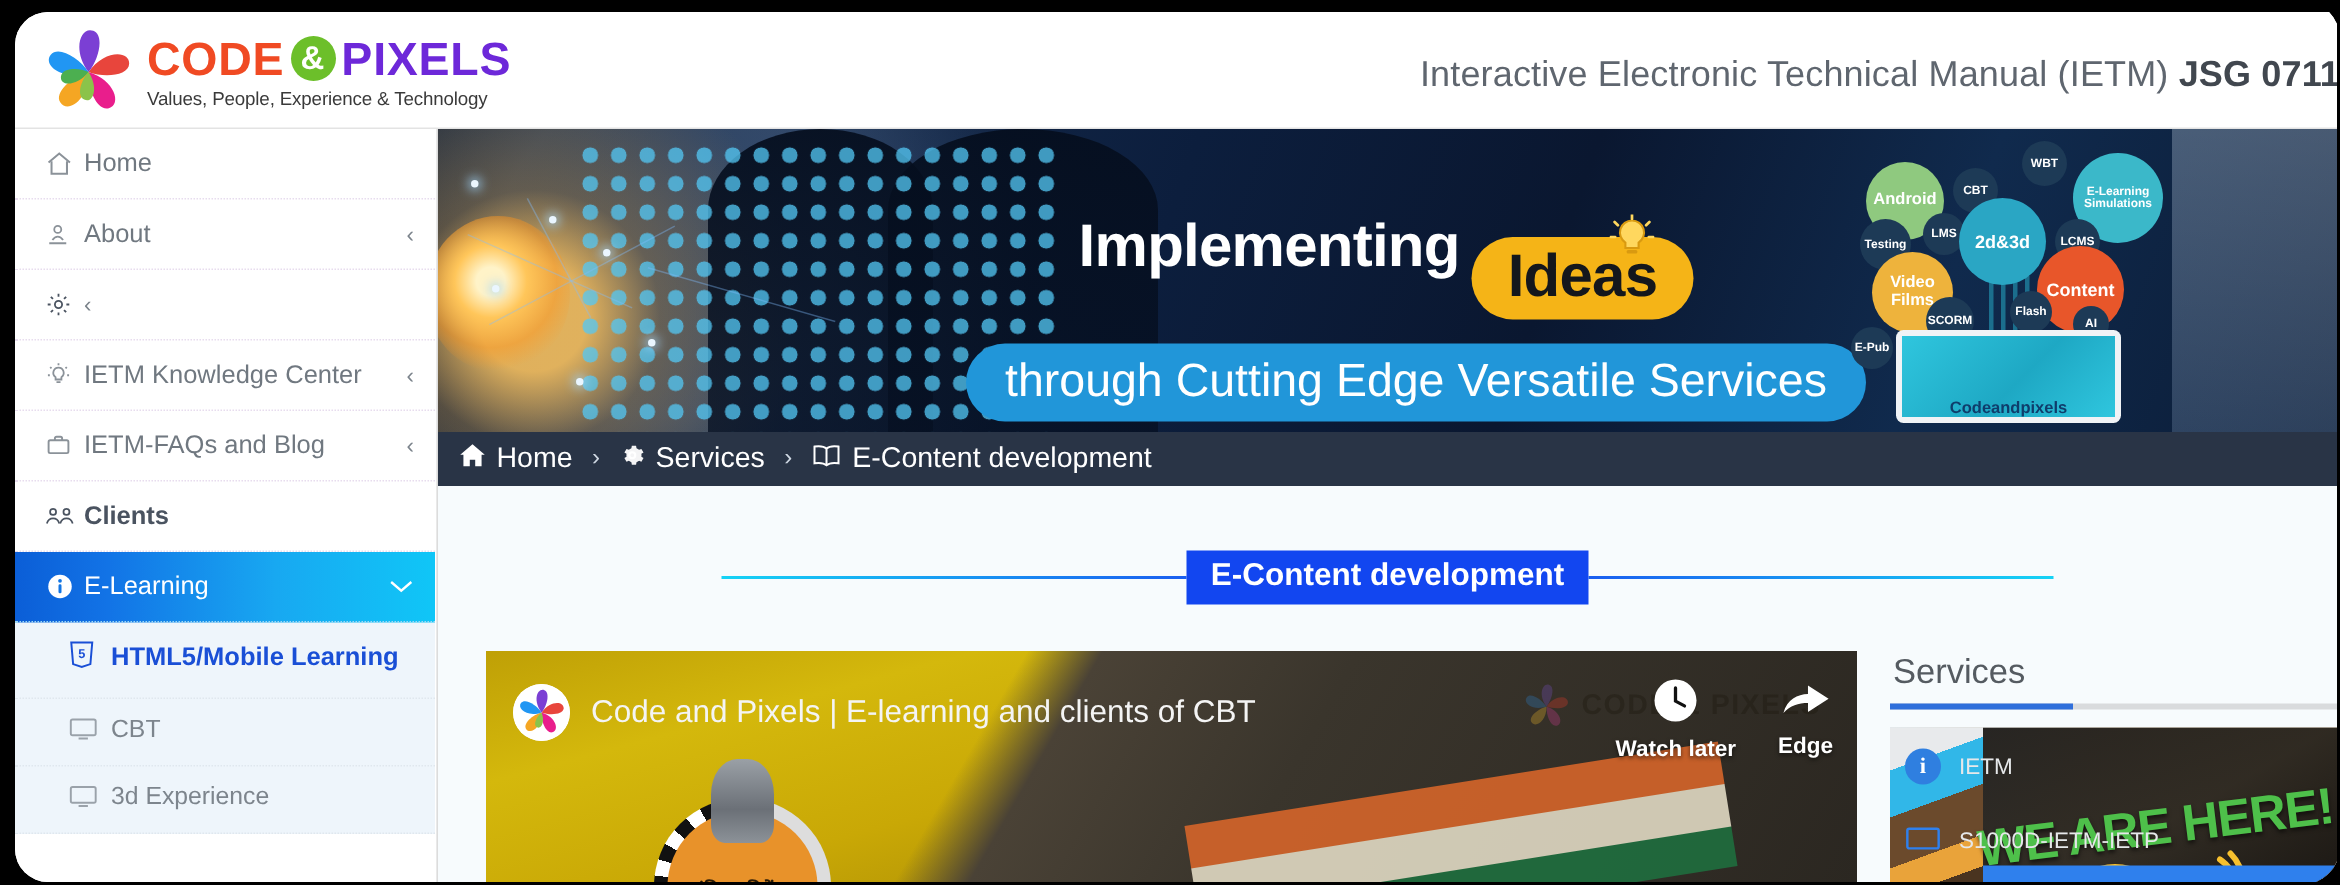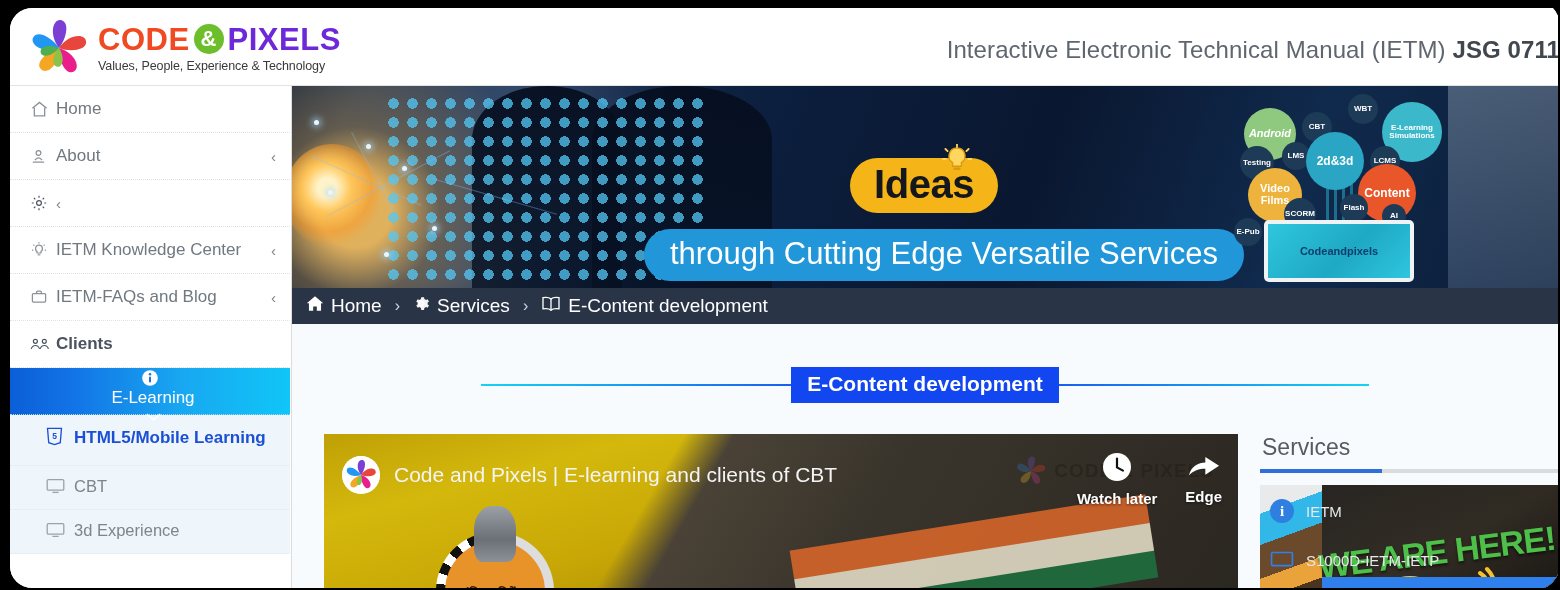--- a/index.html
+++ b/index.html
@@ -84,21 +84,21 @@
     width: 26px; flex: none; display: flex; align-items: center;
     color: #8b9299;
   }
   .nav-item .lbl { flex: 1; white-space: nowrap; }
   .nav-item .chev { color: #7b838b; font-size: 15px; flex: none; }
   .nav-item.bold .lbl { font-weight: bold; color: #4a5360; }
   .nav-item.bold .ico { color: #4a5360; }
 
   .nav-item.active {
     background: linear-gradient(90deg,#0b5ed7 0%, #1273e6 22%, #18a8f1 62%, #10c6f7 100%);
-    color: #ffffff; border-bottom: 1px dotted #9fd9f5; flex-direction: column;
+    color: #ffffff; border-bottom: 1px dotted #9fd9f5;
   }
   .nav-item.active .ico, .nav-item.active .chev { color: #fff; }
 
   .sub-group { background: #eef5fb; }
   .sub-item {
     display: flex; align-items: flex-start;
     padding: 11px 14px 11px 36px;
     border-bottom: 1px dotted #dfe7ee;
     color: #7d858d; font-size: 16.5px;
     cursor: pointer;
@@ -198,21 +198,21 @@
     display: flex; align-items: center; justify-content: center; text-align: center;
     color: #fff; font-weight: bold; line-height: 1.05;
   }
   .laptop-base {
     position: absolute; left: 24px; top: 126px; width: 150px; height: 62px;
     background: #f0f3f6; border-radius: 5px; padding: 4px;
   }
   .laptop-screen {
     width: 100%; height: 100%;
     background: linear-gradient(135deg,#2fc6de 0%, #1ea8c4 55%, #2fc6de 100%);
-    display: flex; align-items: center; justify-content: center;
+    display: flex; align-items: flex-end; justify-content: center;
   }
   .laptop-screen span { color: #0f3d6b; font-weight: bold; font-size: 11px; }
   .stem { position: absolute; width: 2.5px; background: #1b6e8d; }
 
   .chartimg {
     position: absolute; right: 0; top: 0; width: 110px; height: 202px;
     background: linear-gradient(180deg, rgba(210,225,240,.55), rgba(160,185,215,.42));
     opacity: .55;
   }
 
@@ -545,20 +545,21 @@
         <div class="netdot" style="left:22px;top:34px;"></div>
         <div class="netdot" style="left:74px;top:58px;"></div>
         <div class="netdot" style="left:36px;top:104px;"></div>
         <div class="netdot" style="left:110px;top:80px;"></div>
         <div class="netdot" style="left:140px;top:140px;"></div>
         <div class="netdot" style="left:92px;top:166px;"></div>
       </div>
 
       <div class="banner-text">
         <div class="bt-line1">
+          <span>Implementing</span>
           <span style="position:relative;margin-top:42px;">
             <span class="bt-ideas">Ideas</span>
             <span class="bulb-mini">
               <svg viewBox="0 0 30 34" width="30" height="34">
                 <path d="M15 4a8 8 0 0 0-4.4 14.7v3.6h8.8v-3.6A8 8 0 0 0 15 4Z" fill="#ffd75e" stroke="#d99a10" stroke-width="1.4"></path>
                 <rect x="11.4" y="23.6" width="7.2" height="2.4" rx="1" fill="#d99a10"></rect>
                 <path d="M15 0v3M3.4 5l2.2 2.2M26.6 5l-2.2 2.2M0.8 15h3M26.2 15h3" stroke="#ffd75e" stroke-width="1.8" stroke-linecap="round"></path>
               </svg>
             </span>
           </span>
@@ -567,21 +568,21 @@
       </div>
 
       <div class="chartimg"></div>
 
       <div class="tree">
         <div class="stem" style="left:86px;top:78px;height:50px;"></div>
         <div class="stem" style="left:94px;top:86px;height:42px;"></div>
         <div class="stem" style="left:102px;top:82px;height:46px;"></div>
         <div class="stem" style="left:110px;top:90px;height:38px;"></div>
         <div id="bubbles">
-              <div class="bub" style="left: 4px; top: 14px; width: 52px; height: 52px; font-size: 11px; background: rgb(143, 201, 127); padding: 2px; font-style: italic;">Android</div>
+              <div class="bub" style="left: 4px; top: 14px; width: 52px; height: 52px; font-size: 11px; background: rgb(143, 201, 127); padding: 2px;">Android</div>
               <div class="bub" style="left: 62px; top: 18px; width: 30px; height: 30px; font-size: 8px; background: rgb(29, 58, 86); padding: 2px;">CBT</div>
               <div class="bub" style="left: 96px; top: 0; width: 30px; height: 30px; font-size: 8px; background: rgb(29, 58, 86); padding: 2px; margin-left: 12px;">WBT</div>
               <div class="bub" style="left: 142px; top: 8px; width: 60px; height: 60px; font-size: 8px; background: rgb(59, 184, 201); padding: 2px;">E-Learning Simulations</div>
               <div class="bub" style="left: 0px; top: 52px; width: 34px; height: 34px; font-size: 8px; background: rgb(29, 58, 86); padding: 2px;">Testing</div>
               <div class="bub" style="left: 42px; top: 48px; width: 28px; height: 28px; font-size: 8px; background: rgb(29, 58, 86); padding: 2px;">LMS</div>
               <div class="bub" style="left: 66px; top: 38px; width: 58px; height: 58px; font-size: 12px; background: rgb(42, 166, 196); padding: 2px;">2d&amp;3d</div>
               <div class="bub" style="left: 130px; top: 52px; width: 30px; height: 30px; font-size: 8px; background: rgb(29, 58, 86); padding: 2px;">LCMS</div>
               <div class="bub" style="left: 8px; top: 74px; width: 54px; height: 54px; font-size: 11px; background: rgb(238, 179, 60); padding: 2px;">Video Films</div>
               <div class="bub" style="left: 118px; top: 70px; width: 58px; height: 58px; font-size: 12px; background: rgb(232, 86, 42); padding: 2px;">Content</div>
               <div class="bub" style="left: -6px; top: 124px; width: 28px; height: 28px; font-size: 8px; background: rgb(29, 58, 86); padding: 2px; text-align: center;">E-Pub</div>

